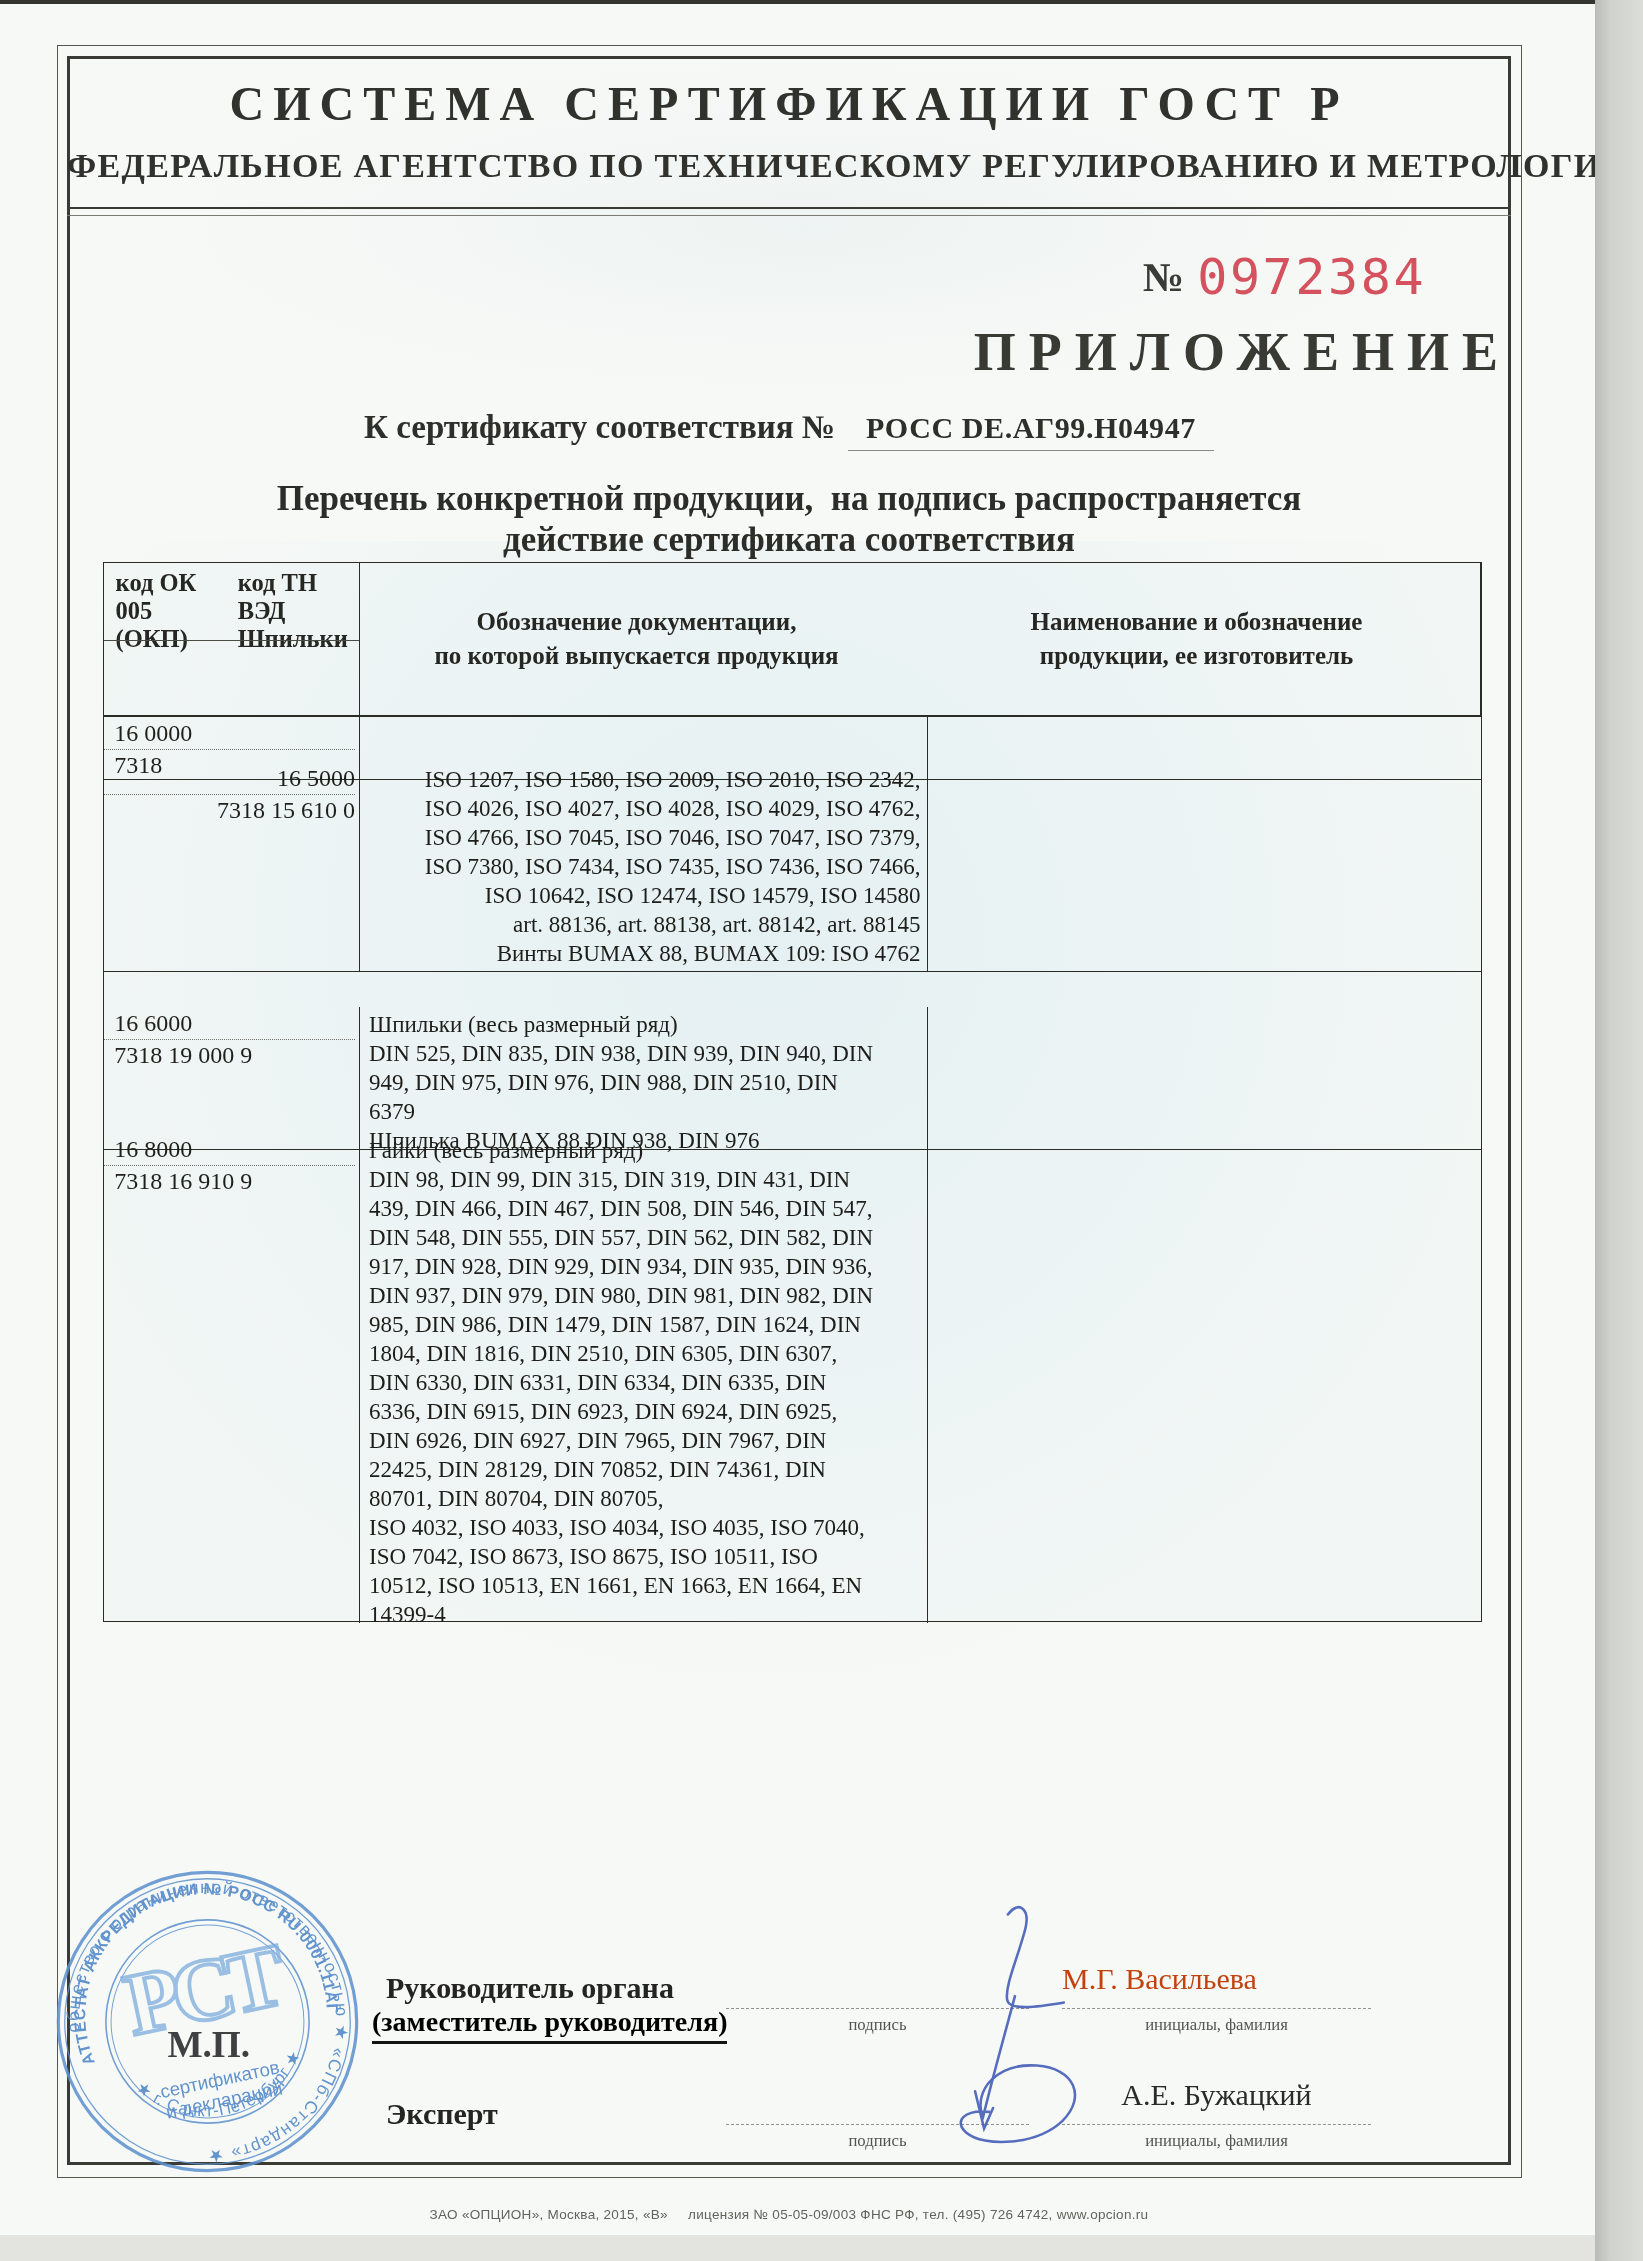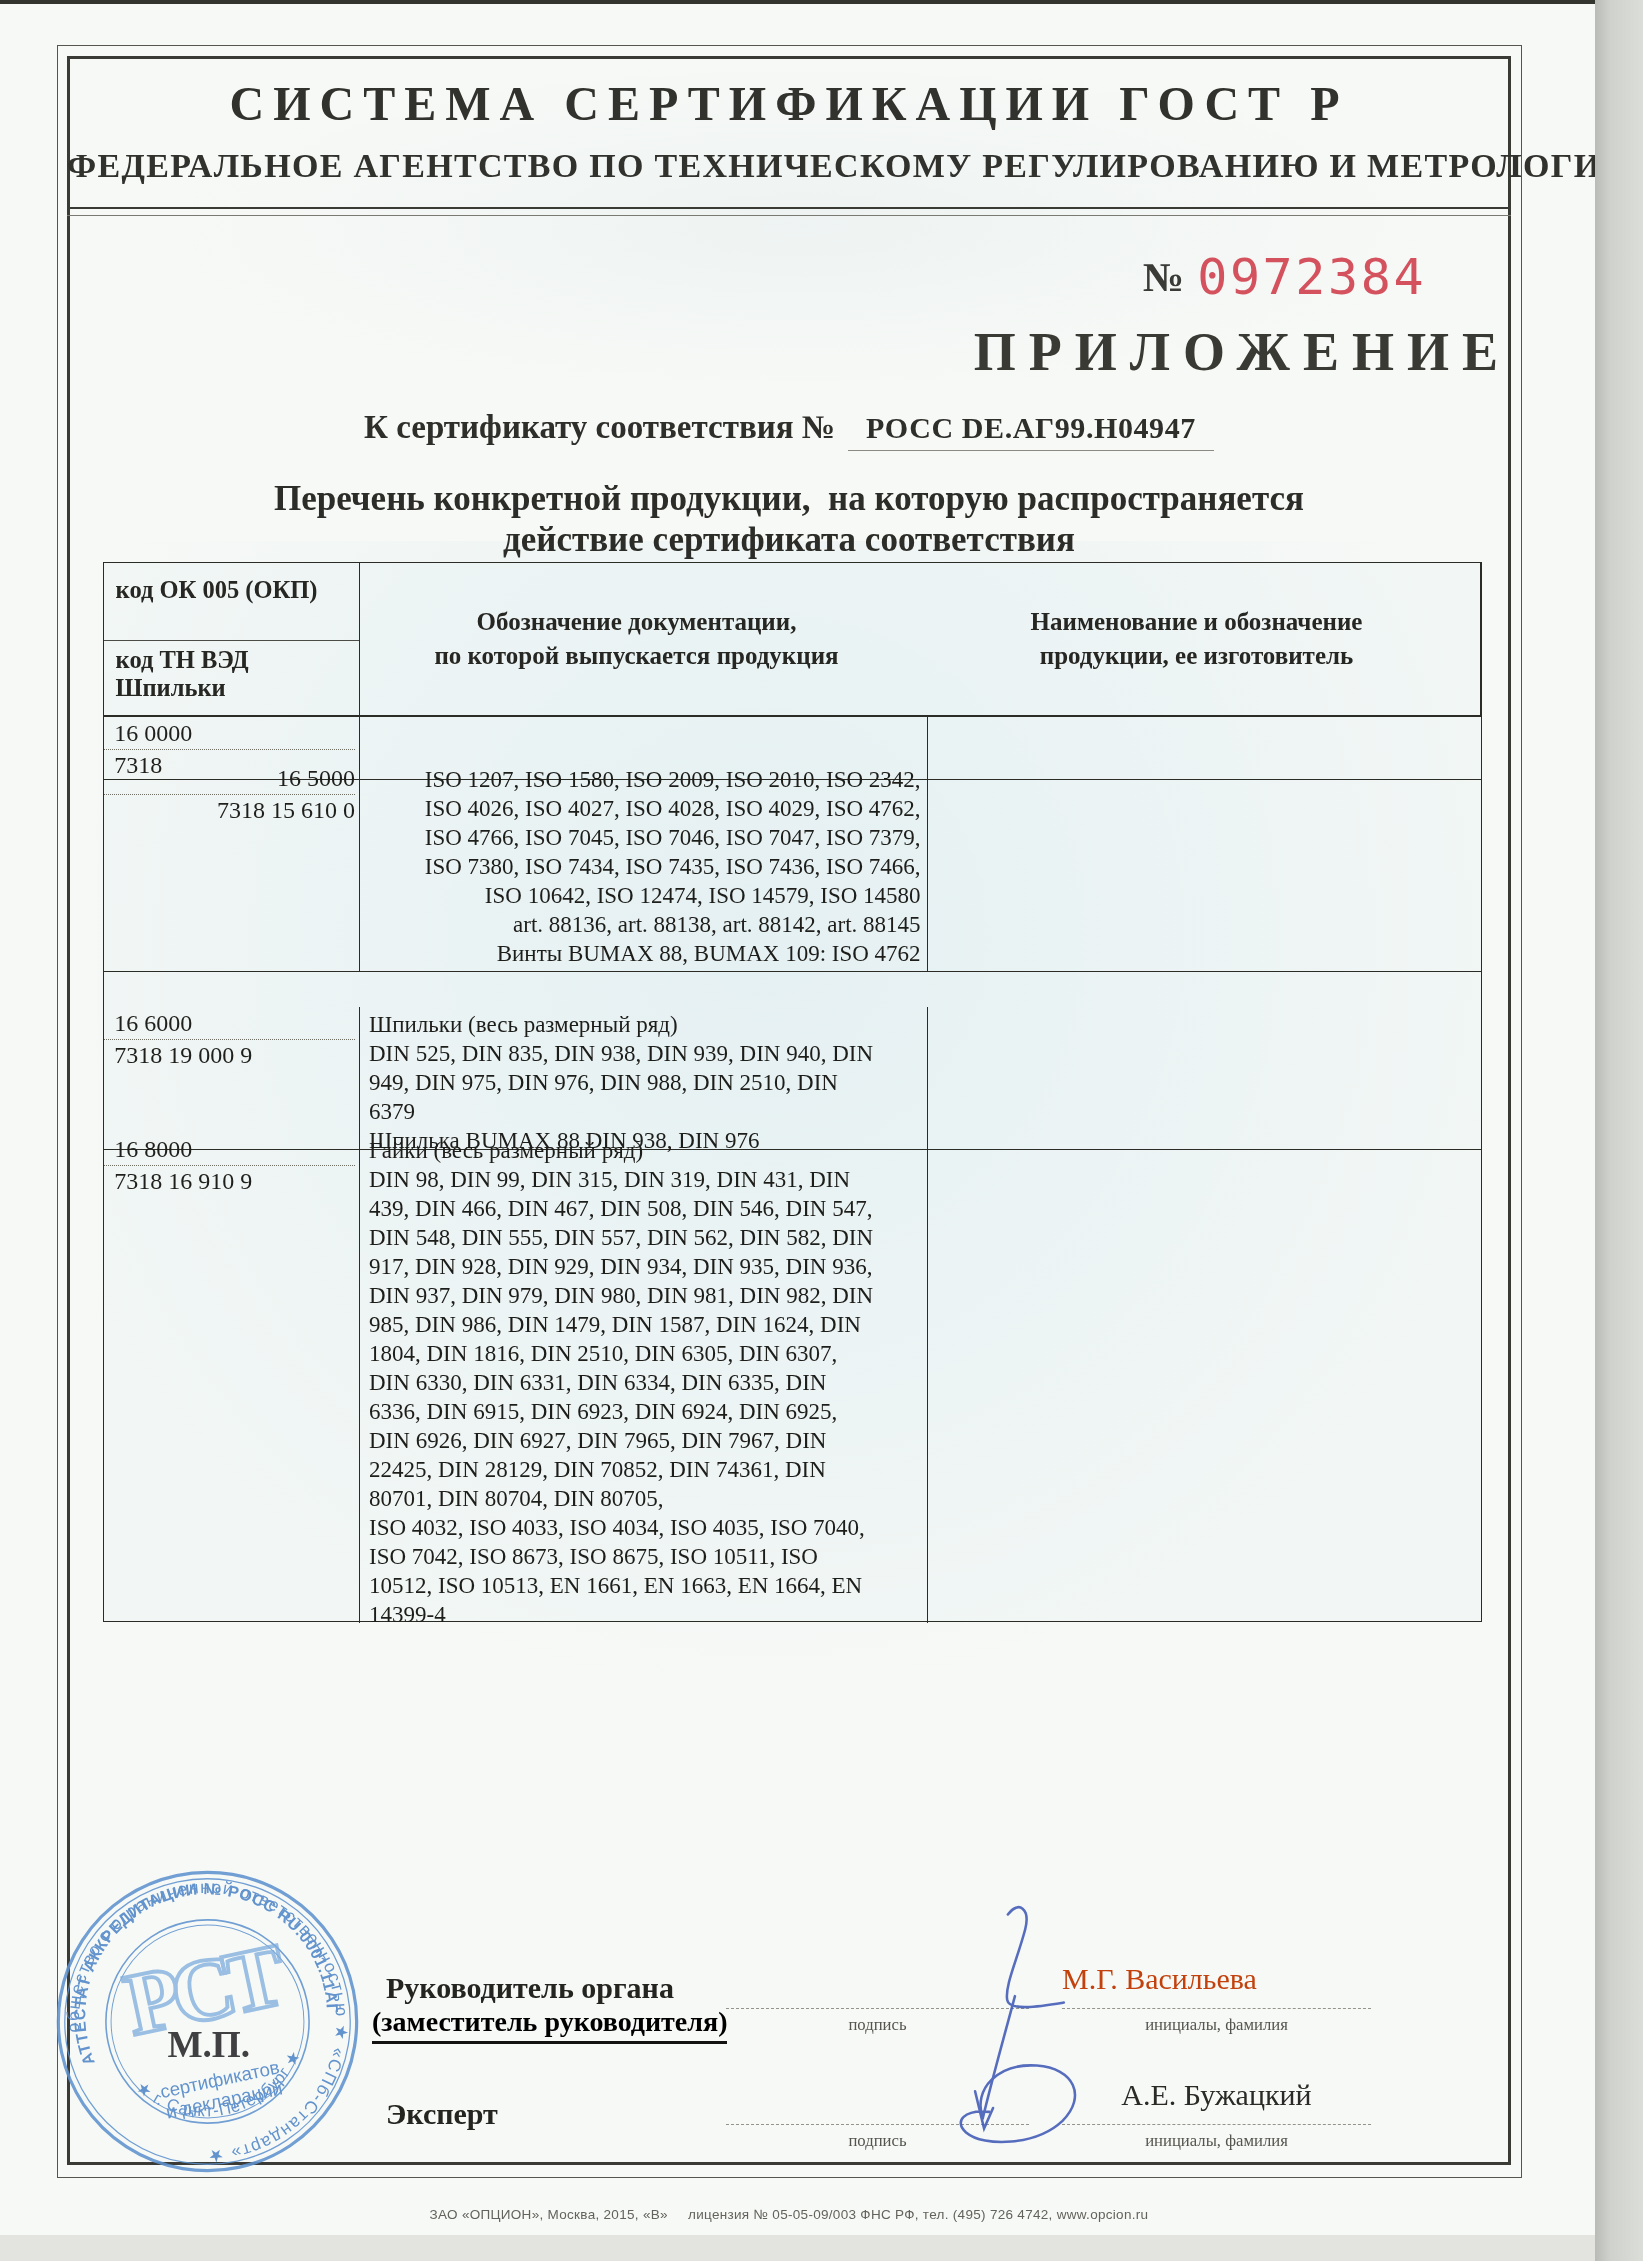--- a/index.html
+++ b/index.html
@@ -51,21 +51,21 @@
   .trow{position:absolute;left:0;right:0;display:flex;box-sizing:border-box;}
   .tcell{box-sizing:border-box;height:100%;}
   .c1{width:256px;border-right:1.9px solid #2c2c26;}
   .c2{width:568px;border-right:1.9px solid #2c2c26;}
   .c3{flex:1;}
   .thead-row{top:0;height:154px;border-bottom:2.6px solid #2c2c26;}
   .r1{top:154px;height:63px;border-bottom:1.9px solid #2c2c26;}
   .r2{top:199px;height:210px;border-bottom:1.9px solid #2c2c26;text-align:right;}
   .r3{top:444px;height:143px;border-bottom:1.9px solid #2c2c26;}
   .r4{top:570px;height:490px;}
-  .hc1{display:flex;flex-direction:column;justify-content:space-around;position:relative;
+  .hc1{display:flex;justify-content:space-around;position:relative;
     padding:6.4px 5.1px 6.4px 11.6px;font-size:24.5px;font-weight:bold;color:#262622;gap:28px;}
   .hc1 .split{position:absolute;left:0;right:0;top:77px;border-top:1.3px solid #4c4c46;}
   .hc-center{display:flex;align-items:center;justify-content:center;text-align:center;
     font-size:25px;font-weight:bold;color:#262622;white-space:pre-line;line-height:1.35;}
   .codes{padding:3.2px 3.9px 0 10.3px;font-size:24px;color:#1f1f1b;line-height:27px;}
   .dotline{border-bottom:1.9px dotted #6f6f65;margin:1.9px 0 1.9px -10.3px;}
   .prod{padding:3.2px 6.4px 0 9px;font-size:23px;color:#1d1d19;line-height:29px;white-space:pre-line;}
 
   
   .role-1{position:absolute;left:386px;top:1971px;font-size:30px;font-weight:bold;color:#242420;}
@@ -114,21 +114,21 @@
     <span class="form-number">0972384</span>
   </div>
 
   <div class="doc-title">ПРИЛОЖЕНИЕ</div>
 
   <div class="cert-row">
     <span class="cert-label">К сертификату соответствия №</span>
     <span class="cert-number">РОСС DE.АГ99.Н04947</span>
   </div>
 
-  <div class="purpose-1">Перечень конкретной продукции,  на которую распространяется</div>
+  <div class="purpose-1">Перечень конкретной продукции,  на подпись распространяется</div>
   <div class="purpose-2">действие сертификата соответствия</div>
 
   <div class="ptable">
 
     <div class="trow thead-row">
       <div class="tcell c1 hc1">
         <span>код ОК 005 (ОКП)</span>
         <span class="split"></span>
         <span>код ТН ВЭД Шпильки</span>
       </div>

